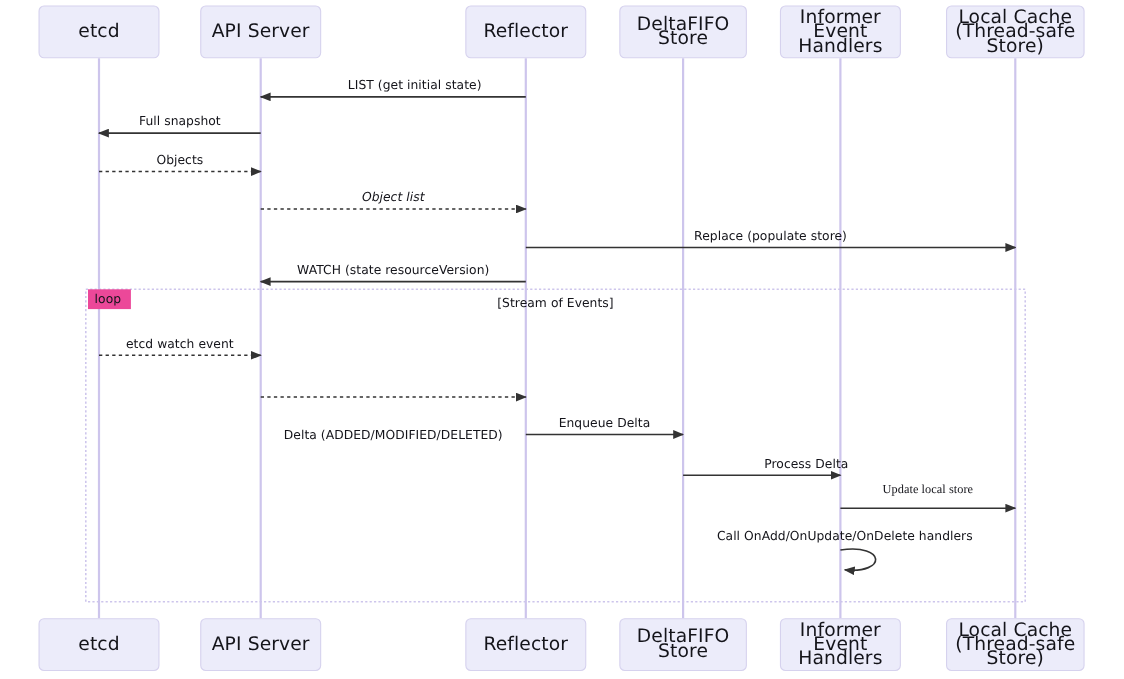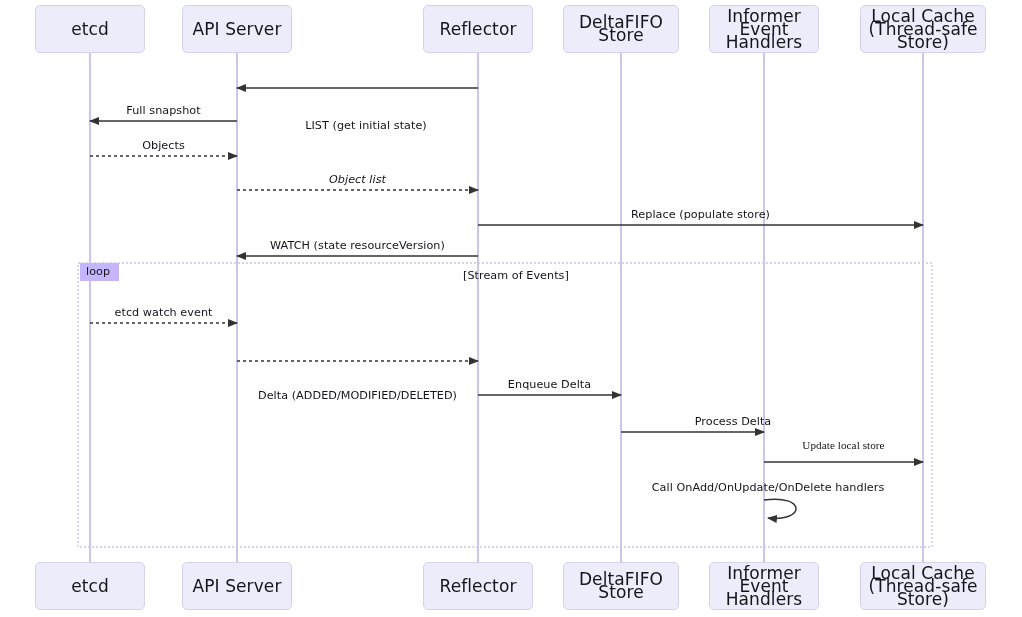--- a/index.html
+++ b/index.html
@@ -29,21 +29,21 @@
     position:absolute;
     color:#14141a;
     font-size:11.2px;
     line-height:13px;
     white-space:nowrap;
     transform:translateX(-50%);
     letter-spacing:0.05px;
   }
   .loop-label{
     position:absolute;
-    background:#c4b5fd;
+    background:#ec4899;
     color:#14141a;
     font-size:11.2px;
     line-height:13px;
     padding:2px 9px 3px 6px;
     white-space:nowrap;
     letter-spacing:0.05px;
   }
   .loop-note{
     position:absolute;
     color:#14141a;
@@ -130,30 +130,30 @@
       <div class="actor-box" style="left: 709px; top: 562px; width: 110px; height: 48px;">
         <span>Informer
 Event Handlers</span>
       </div>
       <div class="actor-box" style="left: 860px; top: 562px; width: 126px; height: 48px;">
         <span>Local Cache
 (Thread-safe Store)</span>
       </div>
     </div>
   <div id="labels">
-      <div class="msg-label" style="left: 366px; top: 71px; margin-top: 48px;">LIST (get initial state)</div>
+      <div class="msg-label" style="left: 377px; top: 71px;">LIST (get initial state)</div>
       <div class="msg-label" style="left: 163.5px; top: 104px;">Full snapshot</div>
       <div class="msg-label" style="left: 163.5px; top: 139px;">Objects</div>
       <div class="msg-label" style="left: 357.5px; top: 173px; font-style: italic;">Object list</div>
       <div class="msg-label" style="left: 700.5px; top: 208px;">Replace (populate store)</div>
       <div class="msg-label" style="left: 357.5px; top: 239px;">WATCH (state resourceVersion)</div>
       <div class="msg-label" style="left: 163.5px; top: 306px;">etcd watch event</div>
       <div class="msg-label" style="left: 357.5px; top: 344px; margin-top: 45px;">Delta (ADDED/MODIFIED/DELETED)</div>
       <div class="msg-label" style="left: 549.5px; top: 378px;">Enqueue Delta</div>
       <div class="msg-label" style="left: 733px; top: 415px;">Process Delta</div>
       <div class="msg-label" style="left: 843.5px; top: 439px; font-family: Liberation Serif, serif;">Update local store</div>
       <div class="msg-label" style="left: 768px; top: 481px; transform: translateX(-50%);">Call OnAdd/OnUpdate/OnDelete handlers</div>
     </div>
   <div id="loop-texts">
       <div class="loop-label" style="left: 80px; top: 263px;">loop</div>
-      <div class="loop-note" style="left: 463px; top: 269px; text-align: center;">[Stream of Events]</div>
+      <div class="loop-note" style="left: 452px; top: 269px; text-align: center;">[Stream of Events]</div>
     </div>
 </div>
 
 </body></html>

